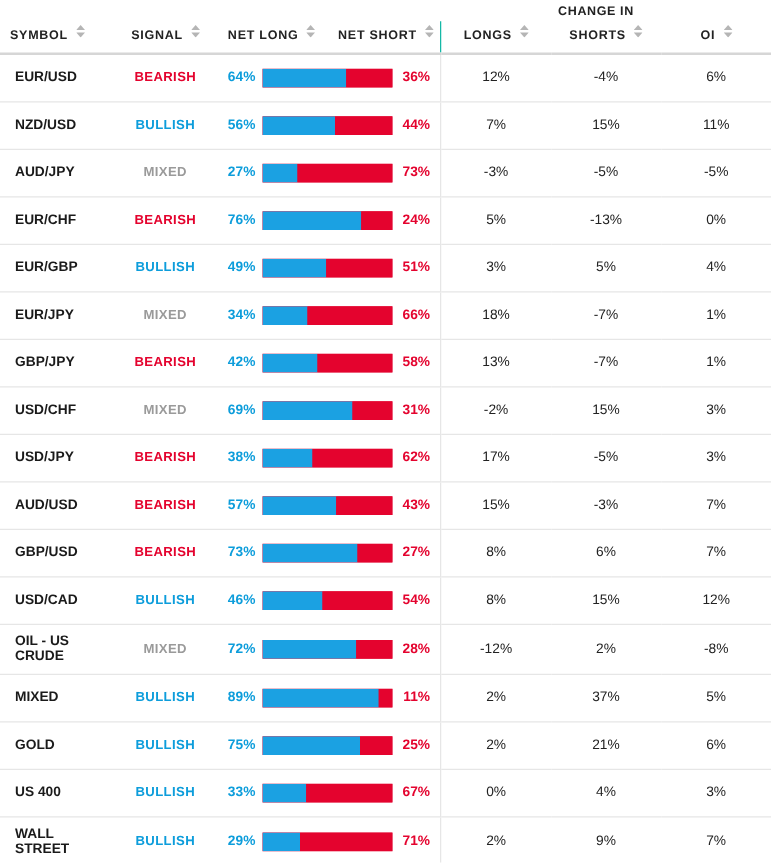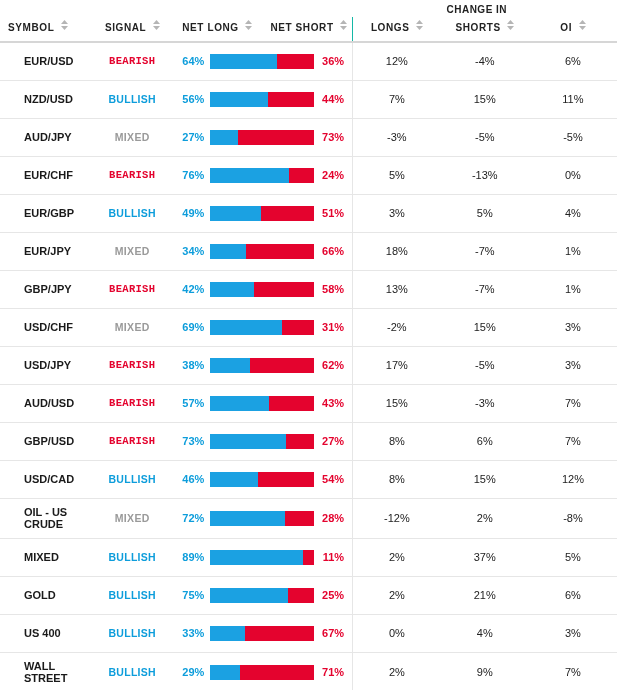--- a/index.html
+++ b/index.html
@@ -63,31 +63,31 @@
   }
   tbody td {
     font-size: 11px;
     padding: 7px 6px;
     vertical-align: middle;
     height: 38px;
   }
   td.symbol {
     font-weight: bold;
     font-size: 11px;
-    padding-left: 24px;
+    padding-left: 12px;
     color: #1a1a1a;
     line-height: 1.15;
   }
   td.signal {
     text-align: center;
     font-weight: bold;
     font-size: 10.5px;
     letter-spacing: 0.3px;
   }
-  .sig-BEARISH { color: #e4032e; font-family: Liberation Mono, monospace; }
+  .sig-BEARISH { color: #e4032e; }
   .sig-BULLISH { color: #0d9ddb; }
   .sig-MIXED   { color: #9a9a9a; }
 
   .barcell { padding: 0 0 0 0 !important; }
   .bar-wrap {
     display: flex;
     align-items: center;
     width: 100%;
   }
   .pct-long {

